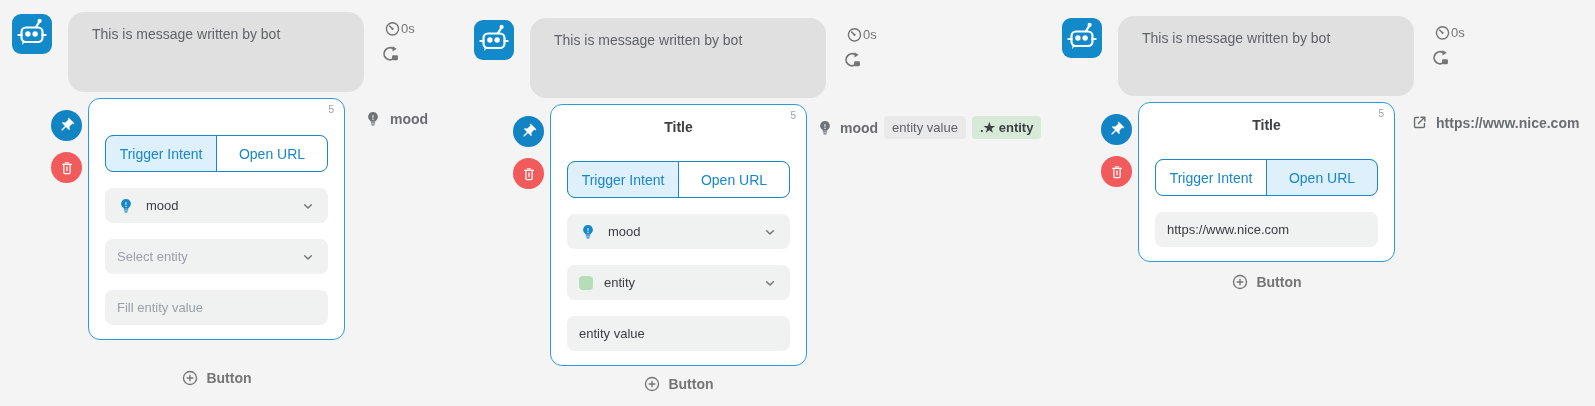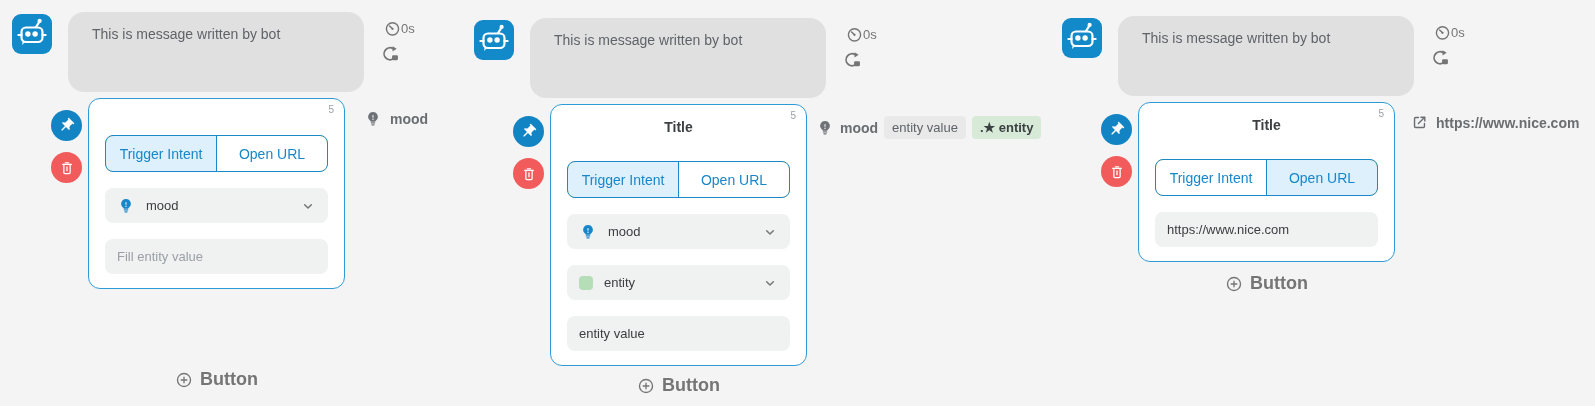--- a/index.html
+++ b/index.html
@@ -42,21 +42,21 @@
   .row .chev { margin-left: auto; display: flex; }
   .placeholder { color: #9aa0a6; }
   .row input { flex: 1; border: none; background: transparent; outline: none;
                font-family: inherit; font-size: 13px; color: #3c4043; min-width: 0; }
   .row input::placeholder { color: #9aa0a6; }
   .swatch { width: 14px; height: 14px; border-radius: 4px; background: #b5ddb7; flex: none; }
   .bulb { display: flex; color: #1787c9; flex: none; }
 
   .add-row { position: absolute; left: 88px; top: 369px; width: 257px; display: flex;
              align-items: center; justify-content: center; gap: 7px; color: #757575;
-             font-size: 18px; font-weight: bold; cursor: pointer; }
+             font-size: 14px; font-weight: bold; cursor: pointer; }
   .n3 .add-row { top: 269px; }
 
   .annotation { position: absolute; left: 364px; top: 110px; display: flex;
                 align-items: center; gap: 8px; font-size: 14px; font-weight: bold;
                 color: #6a6e71; white-space: nowrap; }
   .n2 .annotation { left: 354px; gap: 6px; }
   .n3 .annotation { left: 361px; }
   .annotation .bulb-gray { display: flex; color: #6f7377; }
   .chip { background: #e9e9e9; border-radius: 4px; padding: 4px 8px; font-size: 13px;
           font-weight: normal; color: #5f6368; }
@@ -139,20 +139,28 @@
             </svg>
           </span>
         <span class="grow">mood</span>
         <span class="chev">
             <svg viewBox="0 0 24 24" width="16" height="16" fill="none" stroke="#757575" stroke-width="2.2" stroke-linecap="round" stroke-linejoin="round">
               <path d="M7 10l5 5 5-5"></path>
             </svg>
           </span>
       </div>
       <div class="row">
+        <span class="grow placeholder">Select entity</span>
+        <span class="chev">
+            <svg viewBox="0 0 24 24" width="16" height="16" fill="none" stroke="#757575" stroke-width="2.2" stroke-linecap="round" stroke-linejoin="round">
+              <path d="M7 10l5 5 5-5"></path>
+            </svg>
+          </span>
+      </div>
+      <div class="row">
         <input type="text" placeholder="Fill entity value" style="">
       </div>
     </div>
 
     <div class="add-row">
       <span>
           <svg viewBox="0 0 24 24" width="18" height="18" fill="none" stroke="#757575" stroke-width="1.8">
             <circle cx="12" cy="12" r="8.7"></circle>
             <path d="M12 8.2v7.6M8.2 12h7.6" stroke-linecap="round"></path>
           </svg>

